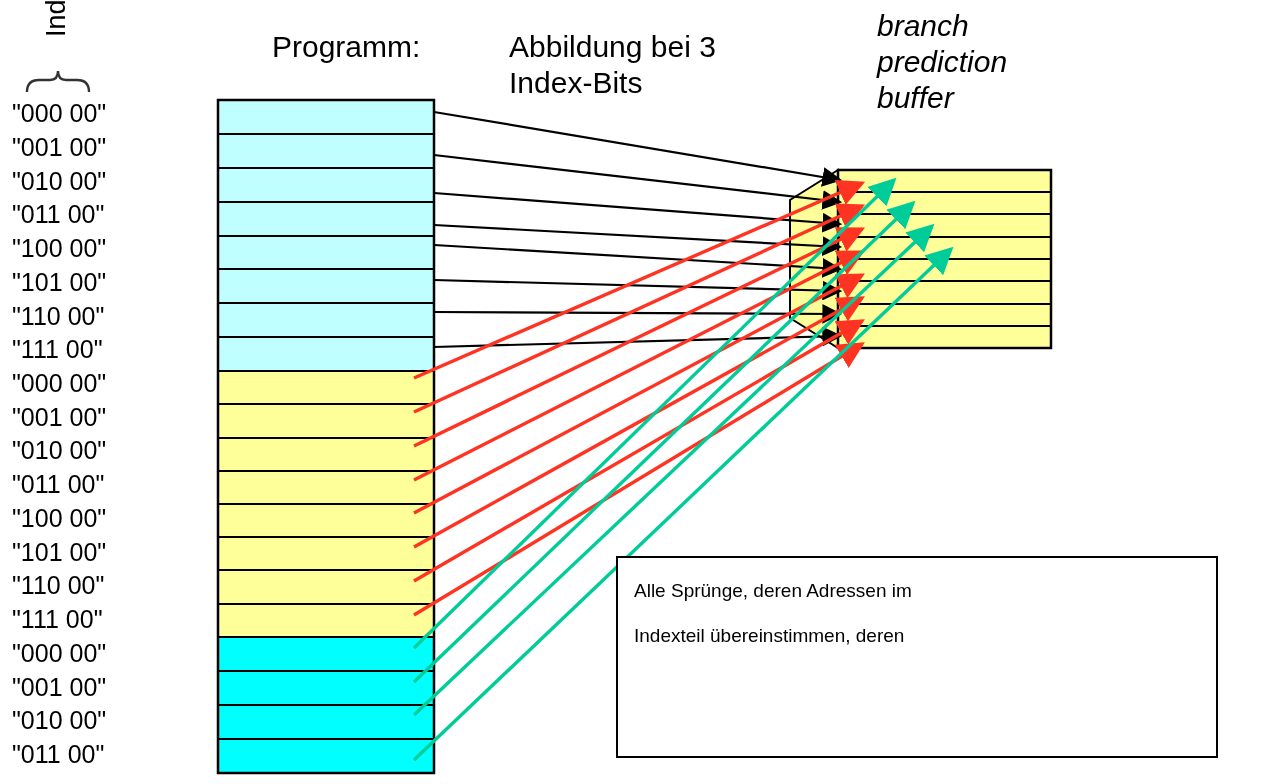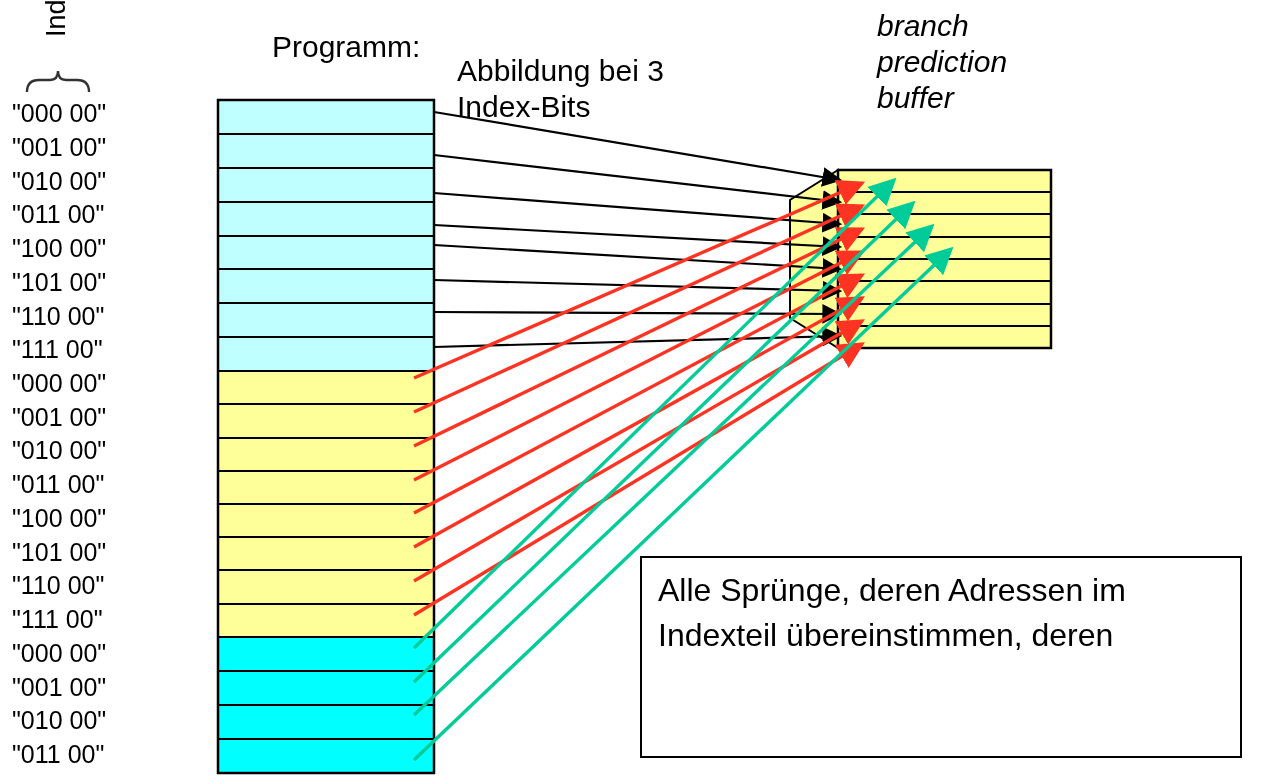--- a/index.html
+++ b/index.html
@@ -7,23 +7,23 @@
        font-family:"Liberation Sans",sans-serif;color:#000;}
   #stage{position:absolute;left:0;top:0;width:1261px;height:784px;}
   svg{position:absolute;left:0;top:0;width:1261px;height:784px;}
   .addr-label{position:absolute;font-size:25px;line-height:1;color:#000;white-space:nowrap;}
   .hdr{position:absolute;font-size:30px;line-height:36px;color:#000;white-space:pre-line;}
   .hdr-i{font-style:italic;}
   .index-word{position:absolute;left:-6px;top:-4px;width:110px;height:40px;
       font-size:27px;transform:rotate(-90deg);transform-origin:50% 50%;
       display:flex;align-items:center;justify-content:center;}
   .index-wrap{position:absolute;left:7px;top:-12px;width:60px;height:100px;}
-  .note{position:absolute;left:640px;top:556px;width:602px;height:202px;
+  .note{position:absolute;left:616px;top:556px;width:602px;height:202px;
         border:2px solid #000;background:#fff;box-sizing:border-box;
-        padding:10px 16px 0 16px;font-size:32px;line-height:45px;color:#000;}
+        padding:10px 16px 0 16px;font-size:19px;line-height:45px;color:#000;}
   .note i{font-style:italic;}
 </style>
 </head>
 <body>
 
 <div id="stage">
 
   <svg viewBox="0 0 1261 784">
     <defs>
       <marker id="ah-black" markerWidth="9" markerHeight="9" refX="8" refY="4.5" orient="auto" markerUnits="strokeWidth">
@@ -132,21 +132,21 @@
   <div class="addr-label" style="left:12px;top:506px;">"100 00"</div>
   <div class="addr-label" style="left:12px;top:540px;">"101 00"</div>
   <div class="addr-label" style="left:12px;top:573px;">"110 00"</div>
   <div class="addr-label" style="left:12px;top:607px;">"111 00"</div>
   <div class="addr-label" style="left:12px;top:641px;">"000 00"</div>
   <div class="addr-label" style="left:12px;top:675px;">"001 00"</div>
   <div class="addr-label" style="left:12px;top:708px;">"010 00"</div>
   <div class="addr-label" style="left:12px;top:742px;">"011 00"</div>
 
   <div class="hdr" style="left:231px;top:29px;margin-left:41px;">Programm:</div>
-  <div class="hdr" style="left:457px;top:29px;width:280px;margin-top:24px;">Abbildung bei 3
+  <div class="hdr" style="left:509px;top:29px;width:280px;">Abbildung bei 3
 Index-Bits</div>
   <div class="hdr hdr-i" style="left:877px;top:8px;width:250px;">branch
 prediction
 buffer</div>
 
   <div class="note">
     <div>Alle Sprünge, deren Adressen im</div>
     <div>Indexteil übereinstimmen, deren</div>
   </div>
 

